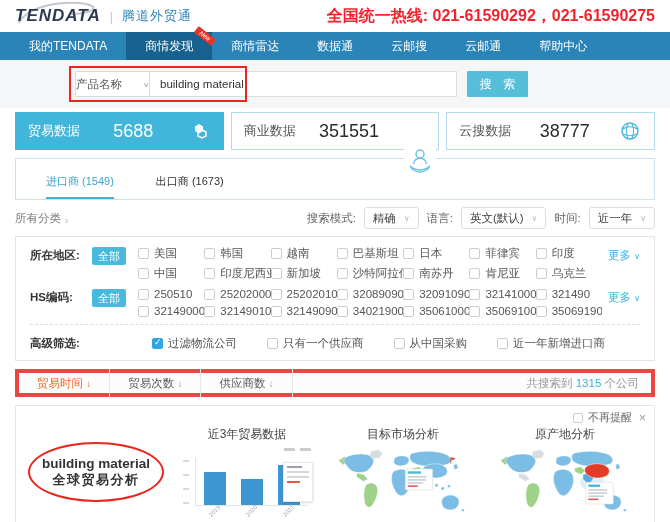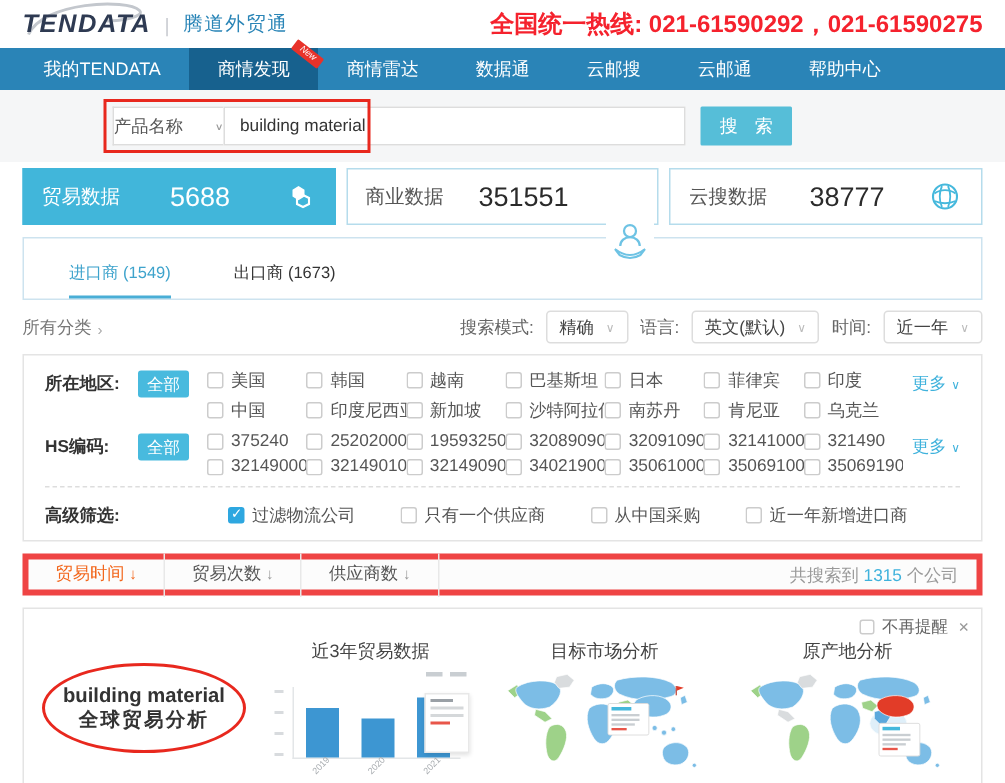--- a/index.html
+++ b/index.html
@@ -286,29 +286,29 @@
       <span class="chev">∨</span>
     </div>
   </div>
 
   <div class="f-row">
     <div class="f-label">HS编码:</div>
     <button class="all-btn">全部</button>
     <div class="f-grid">
       <label class="cb">
           <span class="box"></span>
-          <span>375240</span>
+          <span>250510</span>
         </label>
       <label class="cb">
           <span class="box"></span>
           <span>2520200000</span>
         </label>
       <label class="cb">
           <span class="box"></span>
-          <span>19593250</span>
+          <span>25202010</span>
         </label>
       <label class="cb">
           <span class="box"></span>
           <span>32089090</span>
         </label>
       <label class="cb">
           <span class="box"></span>
           <span>32091090</span>
         </label>
       <label class="cb">

